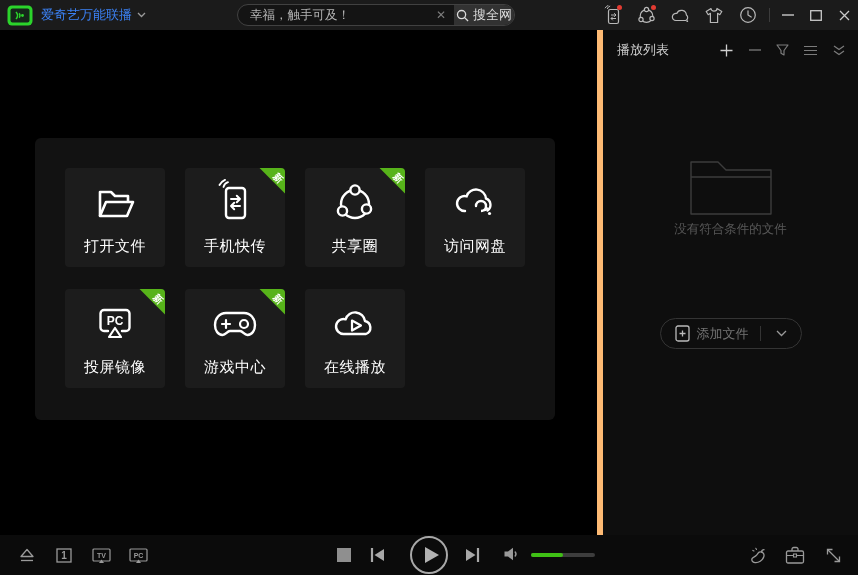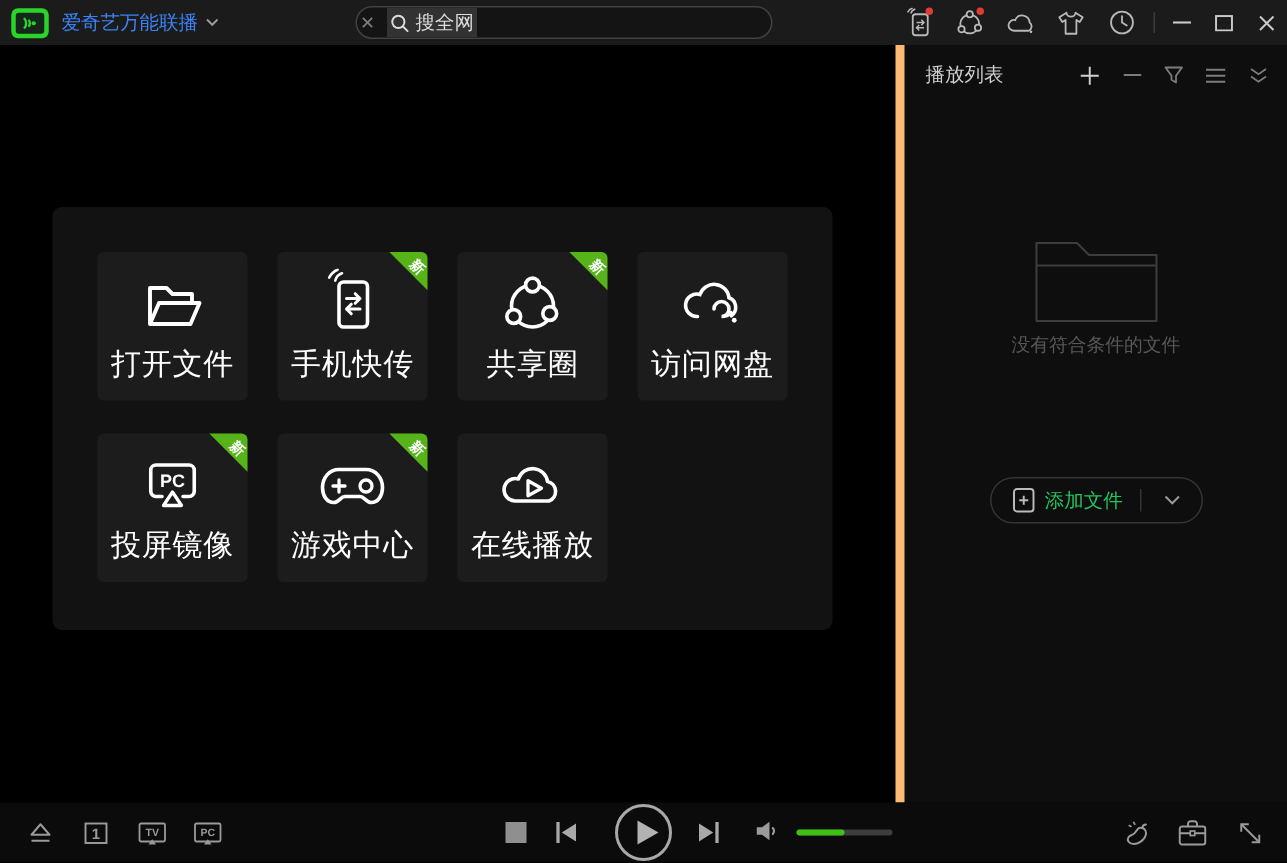--- a/index.html
+++ b/index.html
@@ -25,37 +25,37 @@
   .red-dot { position:absolute; top:5px; right:7px; width:5px; height:5px; border-radius:50%; background:#e23b32; }
   .tb-divider { width:1px; height:14px; background:#3c3c3c; margin:0 4px; }
   .win-btn { width:28px; height:30px; display:flex; align-items:center; justify-content:center; color:#c9c9c9; cursor:pointer; }
 
   
   .main { position:absolute; top:30px; left:0; width:597px; bottom:40px; background:#000; }
   .panel { position:absolute; left:35px; top:108px; width:520px; height:282px; background:#121212; border-radius:6px; }
   .tiles { position:absolute; left:30px; top:30px; width:460px; display:grid; grid-template-columns:repeat(4,100px); grid-auto-rows:99px; gap:22px 20px; }
   .tile { position:relative; background:#1c1c1c; border-radius:4px; overflow:hidden; cursor:pointer; display:flex; flex-direction:column; align-items:center; justify-content:flex-end; padding-bottom:11px; }
   .tile-icon { position:absolute; top:11px; left:50%; transform:translateX(-50%); width:48px; height:48px; color:#fff; }
-  .tile-label { color:#ffffff; font-size:20px; letter-spacing:0.5px; }
+  .tile-label { color:#ffffff; font-size:15px; letter-spacing:0.5px; }
   .ribbon { position:absolute; top:-18px; right:-18px; width:36px; height:36px; background:#57b31a; transform:rotate(45deg); }
   .ribbon-label { position:absolute; top:4px; right:3px; transform:rotate(45deg); color:#fff; font-size:9.5px; font-weight:bold; z-index:2; }
 
   
   .sidebar { position:absolute; top:30px; right:0; width:261px; bottom:40px; background:#0e0e0e; border-left:6px solid #fdba74; }
   .sb-header { display:flex; align-items:center; padding:11px 12px 0 14px; }
   .sb-title { color:#cfcfcf; font-size:13px; flex:1; }
   .sb-tools { display:flex; align-items:center; gap:13px; }
   .sb-tool { width:15px; height:15px; display:flex; align-items:center; justify-content:center; cursor:pointer; color:#7c7c7c; }
   .sb-tool.bright { color:#cfcfcf; }
 
   .empty-state { position:absolute; top:125px; left:0; right:0; text-align:center; }
   .empty-text { margin-top:2px; color:#585858; font-size:12.5px; }
 
   .add-btn { position:absolute; top:288px; left:50%; transform:translateX(-50%); height:31px; border:1px solid #343434; border-radius:16px; display:flex; align-items:center; padding:0 8px 0 14px; cursor:pointer; background:transparent; white-space:nowrap; }
-  .add-btn-label { color:#22c55e; font-size:13px; margin-left:7px; }
+  .add-btn-label { color:#737373; font-size:13px; margin-left:7px; }
   .add-divider { width:1px; height:15px; background:#343434; margin:0 9px 0 11px; }
   .add-chevron { color:#9a9a9a; padding:0 6px; display:flex; align-items:center; }
 
   
   .bottombar { position:absolute; left:0; right:0; bottom:0; height:40px; background:#0b0b0b; }
   .bb-left { position:absolute; left:16px; top:0; height:40px; display:flex; align-items:center; gap:15px; }
   .bb-right { position:absolute; right:14px; top:0; height:40px; display:flex; align-items:center; gap:16px; }
   .bb-icon { width:22px; height:22px; display:flex; align-items:center; justify-content:center; color:#9a9a9a; cursor:pointer; }
 
   .stop-btn { position:absolute; left:337px; top:13px; width:14px; height:14px; background:#8f8f8f; cursor:pointer; }
@@ -83,20 +83,21 @@
       <circle cx="15.5" cy="10.5" r="1.4" fill="#2bd42b"></circle>
     </svg>
     <div class="app-title-btn">
       <span class="app-title">爱奇艺万能联播</span>
       <svg class="title-chevron" width="9" height="6" viewBox="0 0 9 6">
         <path d="M1 1 l3.5 3.5 L8 1" stroke="currentColor" stroke-width="1.3" fill="none"></path>
       </svg>
     </div>
 
     <div class="searchbox">
+      <input class="search-input" placeholder="幸福，触手可及！" style="">
       <span class="search-clear">✕</span>
       <div class="search-btn">
         <svg width="13" height="13" viewBox="0 0 14 14">
           <circle cx="6" cy="6" r="4.4" stroke="currentColor" stroke-width="1.4" fill="none"></circle>
           <path d="M9.3 9.3 L13 13" stroke="currentColor" stroke-width="1.4"></path>
         </svg>
         <span>搜全网</span>
       </div>
     </div>
 

